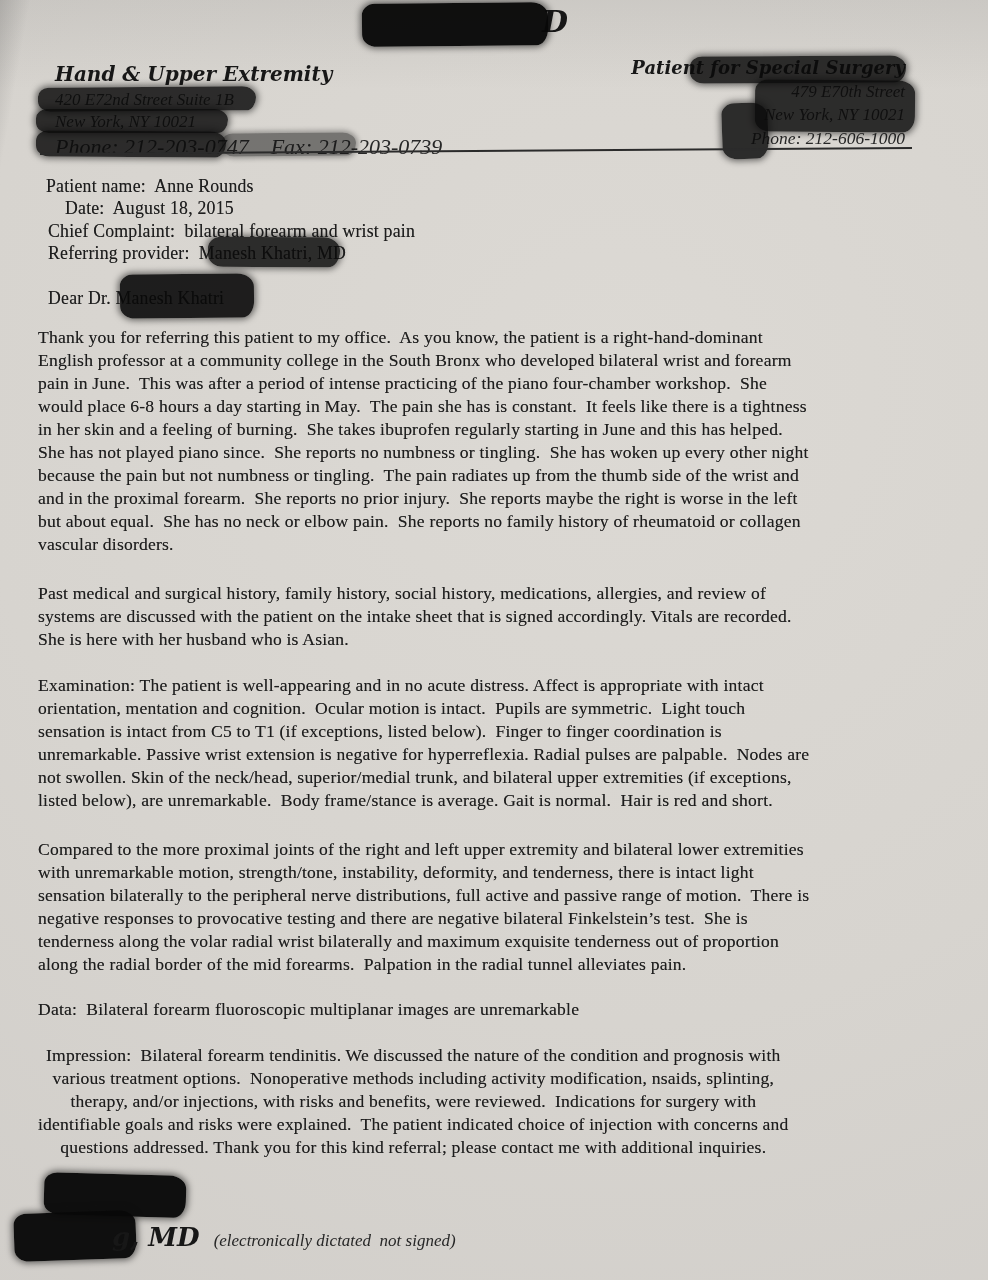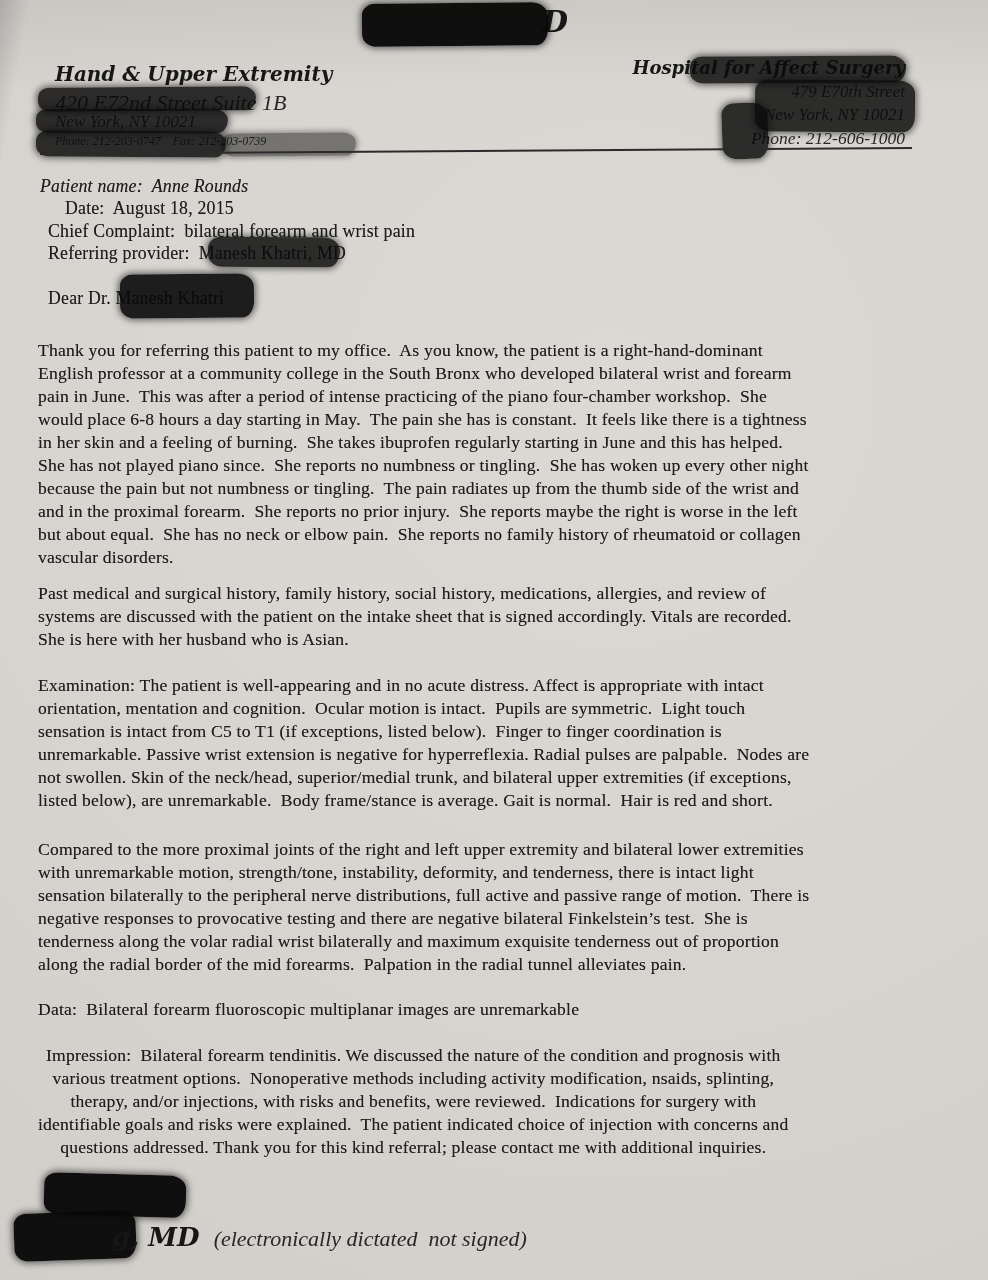--- a/index.html
+++ b/index.html
@@ -36,50 +36,50 @@
 </style>
 </head>
 <body>
 
 <div class="page">
 
   <span class="abs script" style="left:542px;top:4px;font-size:30px;">D</span>
   <div class="blob solid" style="left:362px;top:3px;width:186px;height:43px;transform:rotate(-0.6deg);"></div>
 
   <div class="abs script" style="left:55px;top:62px;font-size:20px;">Hand &amp; Upper Extremity</div>
-  <div class="abs addr" style="left:55px;top:90px;font-size:22px;">420 E72nd Street Suite 1B</div>
+  <div class="abs addr" style="left:55px;top:90px;font-size:17px;">420 E72nd Street Suite 1B</div>
   <div class="abs addr" style="left:55px;top:112px;font-size:17px;">New York, NY 10021</div>
-  <div class="abs addr" style="left:55px;top:134px;font-size:12px;text-align:center;">Phone: 212-203-0747    Fax: 212-203-0739</div>
+  <div class="abs addr" style="left:55px;top:134px;font-size:22px;text-align:center;">Phone: 212-203-0747    Fax: 212-203-0739</div>
   <div class="blob" style="left:38px;top:87px;width:218px;height:24px;transform:rotate(-0.4deg);"></div>
   <div class="blob" style="left:36px;top:109px;width:192px;height:24px;"></div>
   <div class="blob" style="left:36px;top:131px;width:190px;height:26px;transform:rotate(0.3deg);"></div>
   <div class="blob light" style="left:222px;top:133px;width:134px;height:23px;transform:rotate(-0.5deg);"></div>
 
   <div class="rightcol">
-    <div class="script" style="font-size:18px;">Hospital for Affect Surgery</div>
+    <div class="script" style="font-size:18px;">Patient for Special Surgery</div>
     <div class="addr" style="font-size:17px;">479 E70th Street</div>
     <div class="addr" style="font-size:17px;">New York, NY 10021</div>
     <div class="addr" style="font-size:17.5px;">Phone: 212-606-1000</div>
   </div>
   <div class="blob" style="left:690px;top:56px;width:216px;height:27px;transform:rotate(-0.3deg);"></div>
   <div class="blob" style="left:755px;top:80px;width:160px;height:52px;transform:rotate(0.4deg);"></div>
   <div class="blob" style="left:722px;top:103px;width:46px;height:56px;transform:rotate(-2deg);"></div>
 
   <div class="rule"></div>
 
-  <div class="abs pinfo" style="left:40px;top:176px;font-style:italic;">Patient name:  Anne Rounds</div>
+  <div class="abs pinfo" style="left:46px;top:176px;">Patient name:  Anne Rounds</div>
   <div class="abs pinfo" style="left:48px;top:198px;margin-left:17px;">Date:  August 18, 2015</div>
   <div class="abs pinfo" style="left:48px;top:221px;">Chief Complaint:  bilateral forearm and wrist pain</div>
   <div class="abs pinfo" style="left:48px;top:243px;"><span>Referring provider:  </span><span>Manesh Khatri</span><span>, MD</span></div>
   <div class="blob" style="left:208px;top:237px;width:132px;height:30px;transform:rotate(0.3deg);"></div>
 
   <div class="abs pinfo" style="left:48px;top:288px;"><span>Dear Dr. </span><span>Manesh Khatri</span></div>
   <div class="blob" style="left:120px;top:274px;width:134px;height:44px;transform:rotate(-0.6deg);background:rgba(9,9,9,0.90);"></div>
 
-  <div class="abs body-text" style="left:38px;top:339px;">Thank you for referring this patient to my office.  As you know, the patient is a right-hand-dominant
+  <div class="abs body-text" style="left:38px;top:326px;">Thank you for referring this patient to my office.  As you know, the patient is a right-hand-dominant
 English professor at a community college in the South Bronx who developed bilateral wrist and forearm
 pain in June.  This was after a period of intense practicing of the piano four-chamber workshop.  She
 would place 6-8 hours a day starting in May.  The pain she has is constant.  It feels like there is a tightness
 in her skin and a feeling of burning.  She takes ibuprofen regularly starting in June and this has helped.
 She has not played piano since.  She reports no numbness or tingling.  She has woken up every other night
 because the pain but not numbness or tingling.  The pain radiates up from the thumb side of the wrist and
 and in the proximal forearm.  She reports no prior injury.  She reports maybe the right is worse in the left
 but about equal.  She has no neck or elbow pain.  She reports no family history of rheumatoid or collagen
 vascular disorders.</div>
   <div class="abs body-text" style="left:38px;top:582px;">Past medical and surgical history, family history, social history, medications, allergies, and review of
@@ -99,15 +99,15 @@
 tenderness along the volar radial wrist bilaterally and maximum exquisite tenderness out of proportion
 along the radial border of the mid forearms.  Palpation in the radial tunnel alleviates pain.</div>
   <div class="abs body-text" style="left:38px;top:1044px;text-align:center;">Impression:  Bilateral forearm tendinitis. We discussed the nature of the condition and prognosis with
 various treatment options.  Nonoperative methods including activity modification, nsaids, splinting,
 therapy, and/or injections, with risks and benefits, were reviewed.  Indications for surgery with
 identifiable goals and risks were explained.  The patient indicated choice of injection with concerns and
 questions addressed. Thank you for this kind referral; please contact me with additional inquiries.</div>
 
   <div class="blob solid" style="left:44px;top:1174px;width:142px;height:42px;transform:rotate(1.6deg);"></div>
   <div class="blob solid" style="left:14px;top:1212px;width:122px;height:48px;transform:rotate(-2deg);"></div>
-  <div class="sigrow"><span class="script" style="font-size:26px;">g, MD</span><span class="addr" style="font-size:22px;margin-left:14px;">(electronically dictated  not signed)</span></div>
+  <div class="sigrow"><span class="script" style="font-size:26px;">g, MD</span><span class="addr" style="font-size:17px;margin-left:14px;">(electronically dictated  not signed)</span></div>
 
 </div>
 
 </body></html>

